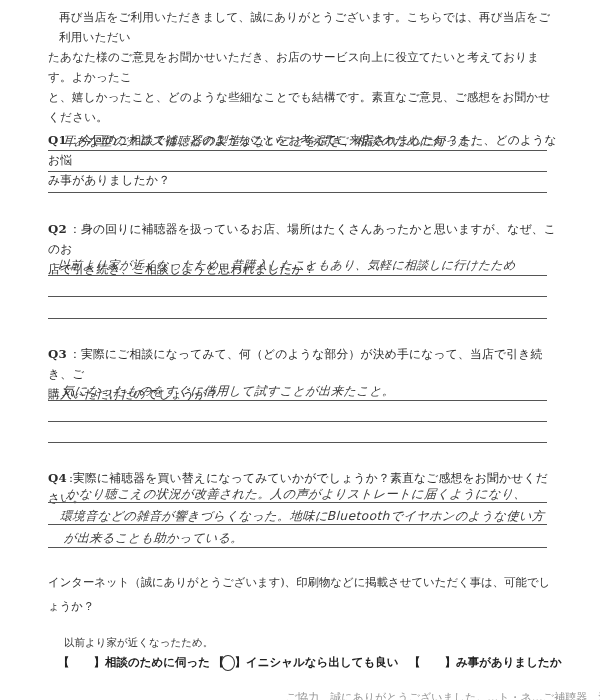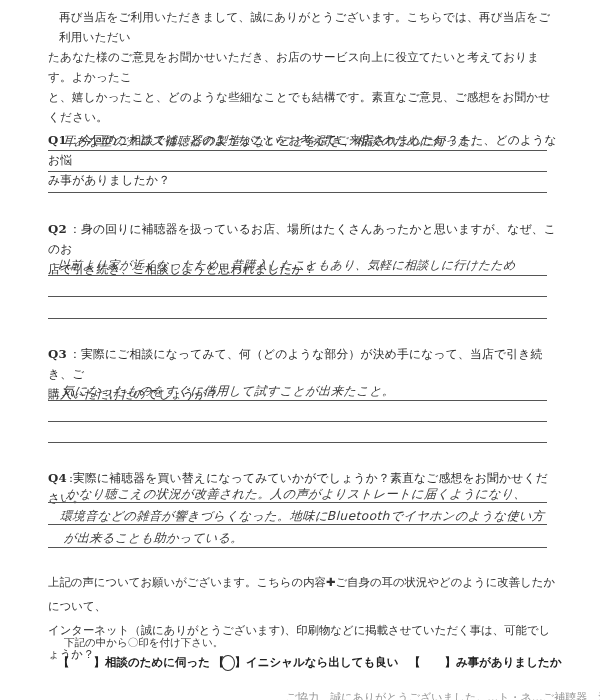--- a/index.html
+++ b/index.html
@@ -106,25 +106,24 @@
     <div><span class="qnum">Q4</span><span>:実際に補聴器を買い替えになってみていかがでしょうか？素直なご感想をお聞かせください。</span></div>
   </div>
   <div class="hand" style="top:486px; left:66px;">かなり聴こえの状況が改善された。人の声がよりストレートに届くようになり、</div>
   <div class="rule" style="top:502px;"></div>
   <div class="hand" style="top:508px; left:60px;">環境音などの雑音が響きづらくなった。地味にBluetoothでイヤホンのような使い方</div>
   <div class="rule" style="top:524px;"></div>
   <div class="hand" style="top:530px; left:64px;">が出来ることも助かっている。</div>
   <div class="rule" style="top:547px;"></div>
 
   <div class="request" style="top:570px;">
-    <div>上記の声についてお願いがございます。こちらの内容✚ご自身の耳の状況やどのように改善したかについて、</div>
     <div>インターネット（誠にありがとうございます)、印刷物などに掲載させていただく事は、可能でしょうか？</div>
   </div>
 
-  <div class="instr">下記の中から〇印を付け下さい。</div>
+  <div class="instr">以前より家が近くなったため。</div>
 
   <div class="options">
     <div class="opt opt1">
       <span>【</span>
       <span class="box">&nbsp;</span>
       <span>】</span>
       <span>相談のために伺った</span>
     </div>
     <div class="opt opt2">
       <span>【</span>

